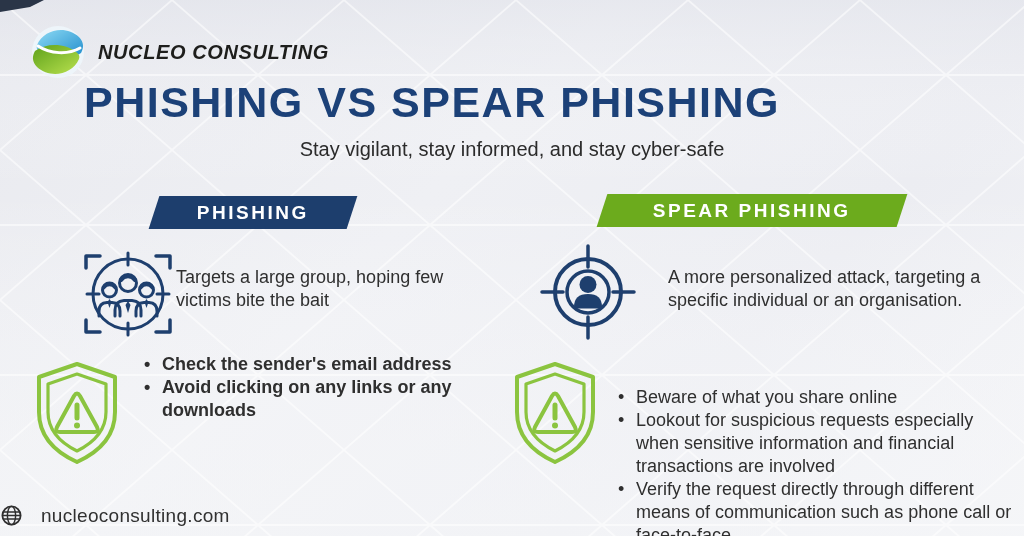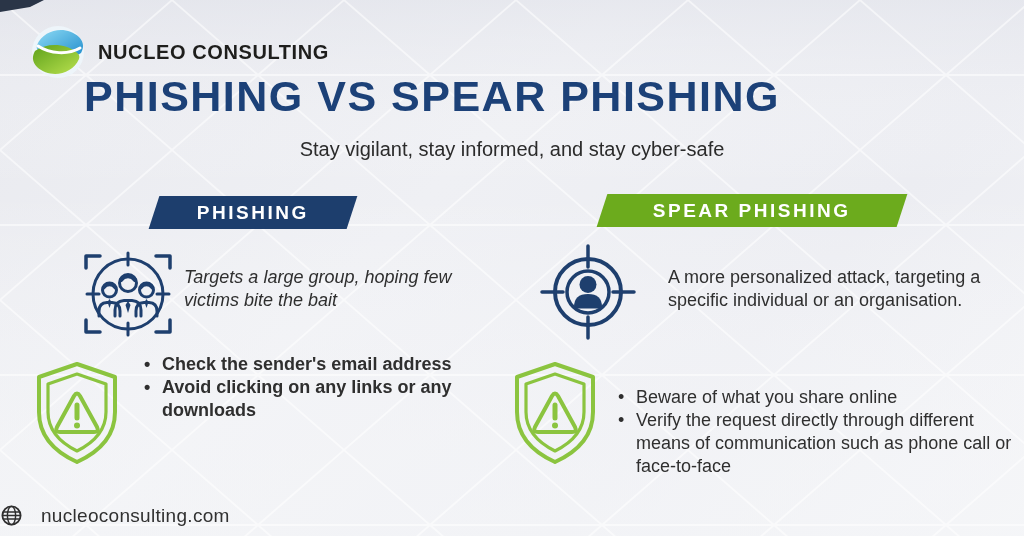--- a/index.html
+++ b/index.html
@@ -5,38 +5,38 @@
   * { margin:0; padding:0; box-sizing:border-box; }
   html,body { background:#dfe2e8; }
   body { font-family:"Liberation Sans", sans-serif; }
   .canvas {
     position:relative; width:1024px; height:536px; overflow:hidden;
     background:linear-gradient(135deg,#e9eaef 0%, #eff0f4 40%, #ecedf2 70%, #f2f3f6 100%);
   }
   .bg-mesh { position:absolute; left:0; top:0; }
   .corner-wedge { position:absolute; left:0; top:0; }
 
-  .brand { position:absolute; left:30px; top:24px; display:flex; align-items:center; gap:12px; }
+  .brand { position:absolute; left:30px; top:24px; display:flex; align-items:center; gap:12px;font-style:italic; }
   .brand-name { font-size:20px; font-weight:bold; letter-spacing:0.6px; color:#1e1e1c; }
 
-  .title { position:absolute; top:72px; left:0; width:864px; text-align:center;
+  .title { position:absolute; top:78px; left:0; width:864px; text-align:center;
            font-size:43px; font-weight:800; color:#1c4178; letter-spacing:1.5px; white-space:nowrap; }
   .subtitle { position:absolute; top:138px; left:0; width:1024px; text-align:center;
               font-size:20px; color:#2b2b2b; }
 
   .banner { position:absolute; height:33px; transform:skewX(-18deg);
             display:flex; align-items:center; justify-content:center; }
   .banner-label { transform:skewX(18deg); color:#ffffff; font-weight:bold;
                   font-size:19px; letter-spacing:2.5px; white-space:nowrap; }
   .banner.navy  { left:154px; top:196px; width:198px; background:#1d3e6d; }
   .banner.green { left:602px; top:194px; width:300px; background:#6cab1d; }
 
   .icon-box { position:absolute; }
   .intro-text { position:absolute; font-size:18px; line-height:23px; color:#2f2f2f; }
-  .intro-text.left  { left:184px; top:266px; width:282px;font-style:italic; }
+  .intro-text.left  { left:176px; top:266px; width:282px; }
   .intro-text.right { left:668px; top:266px; width:372px; }
 
   .tips { position:absolute; list-style:none; font-size:18px; line-height:23px; color:#2f2f2f; }
   .tips.left  { left:142px; top:353px; width:342px;font-weight:bold; }
   .tips.right { left:616px; top:342px; width:404px;margin-top:44px; }
   .tips li { position:relative; padding-left:20px; }
   .tips li::before { content:"•"; position:absolute; left:2px; top:0; color:#2f2f2f; }
 
   .footer { position:absolute; left:0; top:504px; width:1024px;
             display:flex; align-items:center; justify-content:flex-start; gap:18px; }
@@ -157,20 +157,21 @@
         <path d="M47 4 L85 17 V52 C85 77 69 92 47 102 C25 92 9 77 9 52 V17 Z" stroke-width="4"></path>
         <path d="M47 14 L76 24 V52 C76 71 63 83 47 91 C31 83 18 71 18 52 V24 Z" stroke-width="3.2"></path>
         <path d="M44 36 Q47 31 50 36 L67 67 Q69.5 72 64 72 H30 Q24.5 72 27 67 Z" stroke-width="4"></path>
         <path d="M47 45 V58" stroke-width="5"></path>
       </g>
       <circle cx="47" cy="65.5" r="3" fill="#8bc43f"></circle>
     </svg>
   </div>
   <ul class="tips right">
     <li>Beware of what you share online</li>
+    <li>Lookout for suspicious requests especially when sensitive information and financial transactions are involved</li>
     <li>Verify the request directly through different means of communication such as phone call or face-to-face</li>
   </ul>
 
   <footer class="footer">
     <svg width="23" height="23" viewBox="0 0 24 24" aria-hidden="true">
       <g stroke="#2f2f2f" fill="none">
         <circle cx="12" cy="12" r="9.5" stroke-width="1.9"></circle>
         <ellipse cx="12" cy="12" rx="4.3" ry="9.5" stroke-width="1.5"></ellipse>
         <path d="M3.2 8.3 H20.8 M3.2 15.7 H20.8 M2.5 12 H21.5" stroke-width="1.5"></path>
       </g>

